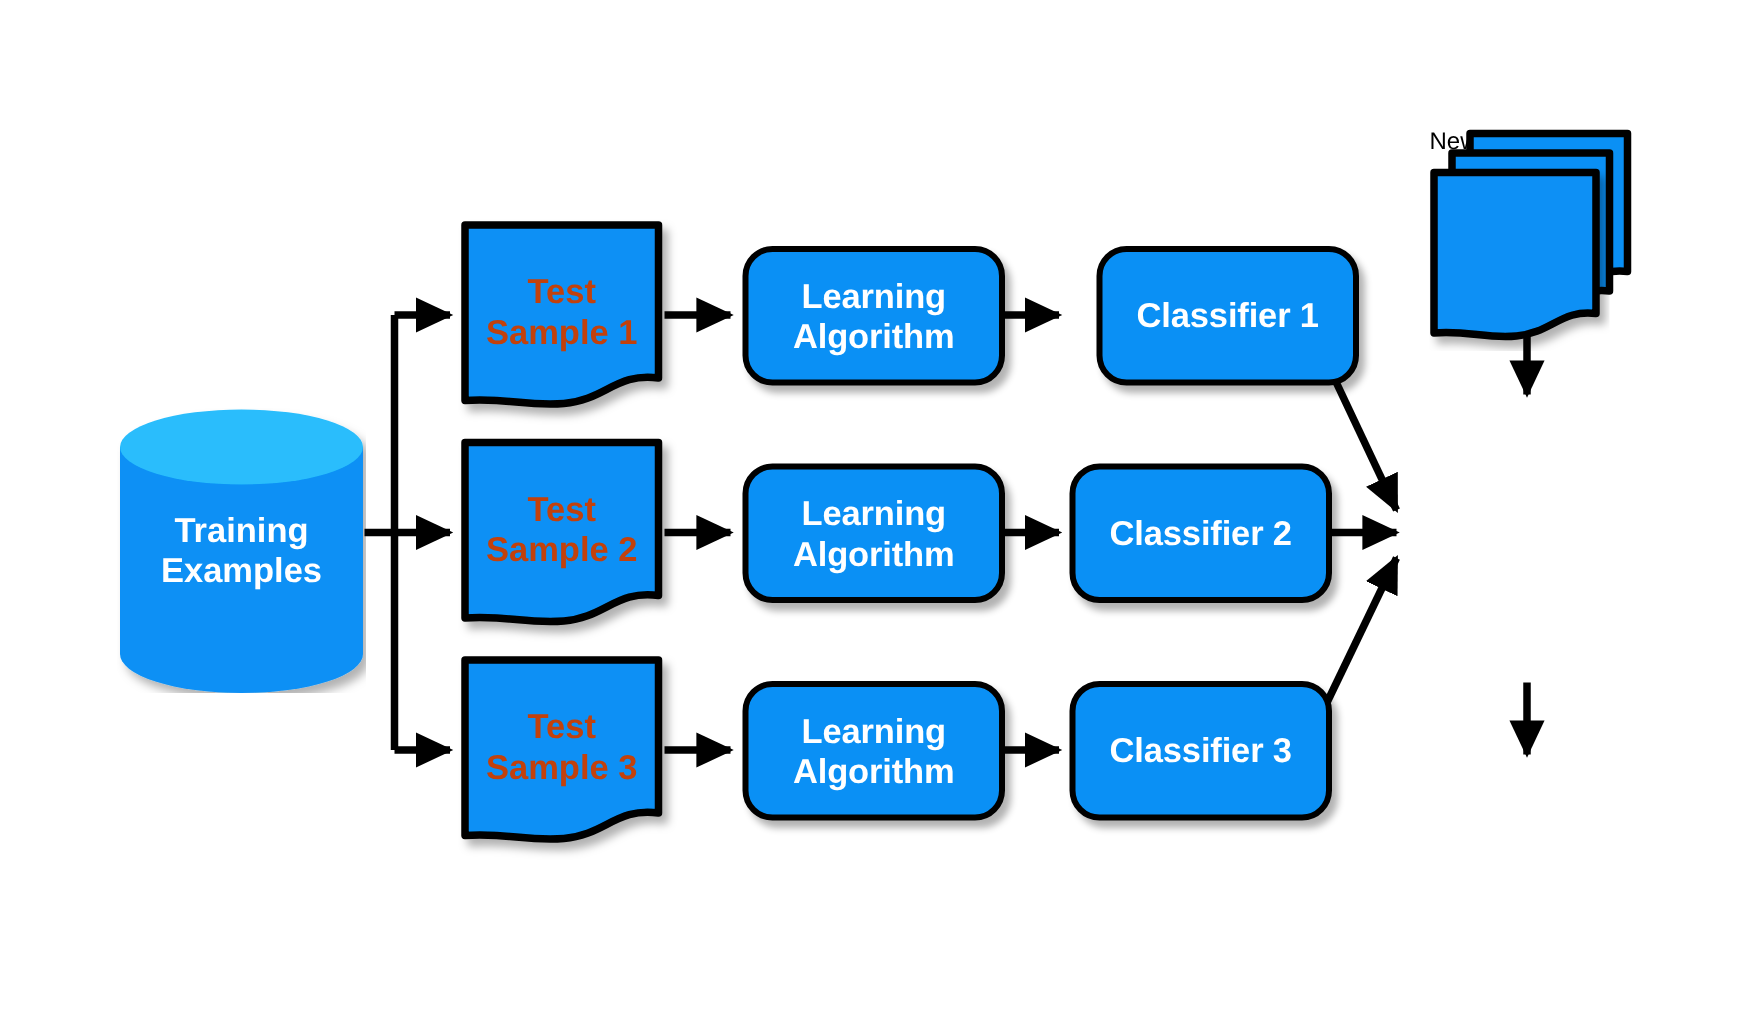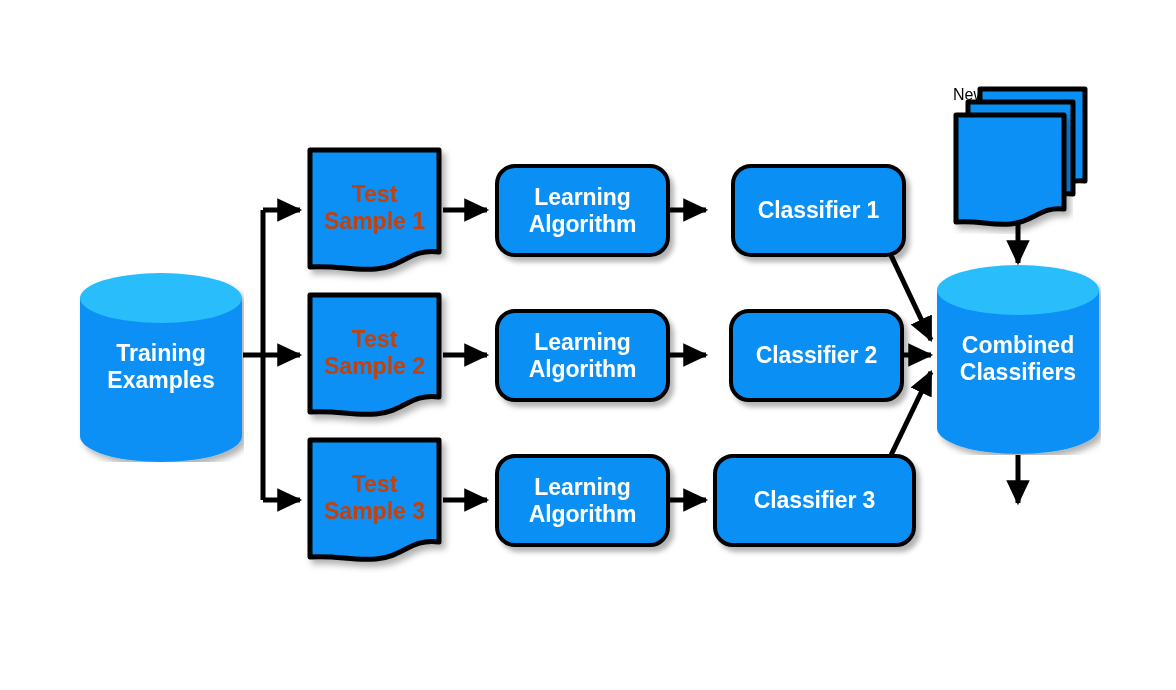--- a/index.html
+++ b/index.html
@@ -215,23 +215,23 @@
 Algorithm</div>
 
     <div class="node box-round" style="left:495px; top:309px; width:175px; height:93px;">Learning
 Algorithm</div>
 
     <div class="node box-round" style="left:495px; top:454px; width:175px; height:93px;">Learning
 Algorithm</div>
 
     <div class="node box-round" style="left:713px; top:164px; width:175px; height:93px;margin-left:18px;">Classifier 1</div>
 
-    <div class="node box-round" style="left:713px; top:309px; width:175px; height:93px;margin-left:16px;">Classifier 2</div>
-
-    <div class="node box-round" style="left:713px; top:454px; width:203px; height:93px;">Classifier 3</div>
+    <div class="node box-round" style="left:713px; top:309px; width:175px; height:93px;">Classifier 2</div>
+
+    <div class="node box-round" style="left:713px; top:454px; width:175px; height:93px;">Classifier 3</div>
 
     <div class="stack-group" style="left:953px; top:86px; width:135px; height:135px;">
 
       <svg style="position:absolute; left:24px; top:0px;" width="116" height="118" viewBox="0 0 116 118">
         <path d="M 3 3 L 108 3 L 108 95 C 86 92 79 108 57 110 C 37 112 25 106 3 108 Z" fill="#0a90f5" stroke="#000000" stroke-width="5" stroke-linejoin="round"></path>
       </svg>
 
       <svg style="position:absolute; left:12px; top:13px;" width="116" height="118" viewBox="0 0 116 118">
         <path d="M 3 3 L 108 3 L 108 95 C 86 92 79 108 57 110 C 37 112 25 106 3 108 Z" fill="#0a90f5" stroke="#000000" stroke-width="5" stroke-linejoin="round"></path>
       </svg>
@@ -241,31 +241,16 @@
           <filter id="shd2" x="-30%" y="-30%" width="180%" height="180%">
             <feDropShadow dx="4" dy="5" stdDeviation="3" flood-color="#000000" flood-opacity="0.30"></feDropShadow>
           </filter>
         </defs>
         <path d="M 3 3 L 111 3 L 111 97 C 88 94 81 110 58 112 C 38 114 25 108 3 110 Z" fill="#0a90f5" stroke="#000000" stroke-width="5" stroke-linejoin="round" filter="url(#shd2)"></path>
       </svg>
       <div class="doc-label" style="left:0px; top:26px; width:114px; height:95px;">New
 Data</div>
     </div>
 
-    <div class="cyl" style="left:935px; top:263px; width:166px; height:192px;">
-      <svg width="166" height="192" viewBox="0 0 166 192">
-        <defs>
-          <filter id="sh2" x="-30%" y="-30%" width="170%" height="170%">
-            <feDropShadow dx="4" dy="5" stdDeviation="3.2" flood-color="#000000" flood-opacity="0.30"></feDropShadow>
-          </filter>
-        </defs>
-        <g filter="url(#sh2)">
-          <path d="M 2 27 L 2 165 A 81 26 0 0 0 164 165 L 164 27 Z" fill="#0a90f5"></path>
-          <ellipse cx="83" cy="27" rx="81" ry="25" fill="#29bdfc"></ellipse>
-        </g>
-      </svg>
-      <div class="cyl-label">Combined
-Classifiers</div>
-    </div>
 
 
   </div>
 </div>
 
 </body></html>

